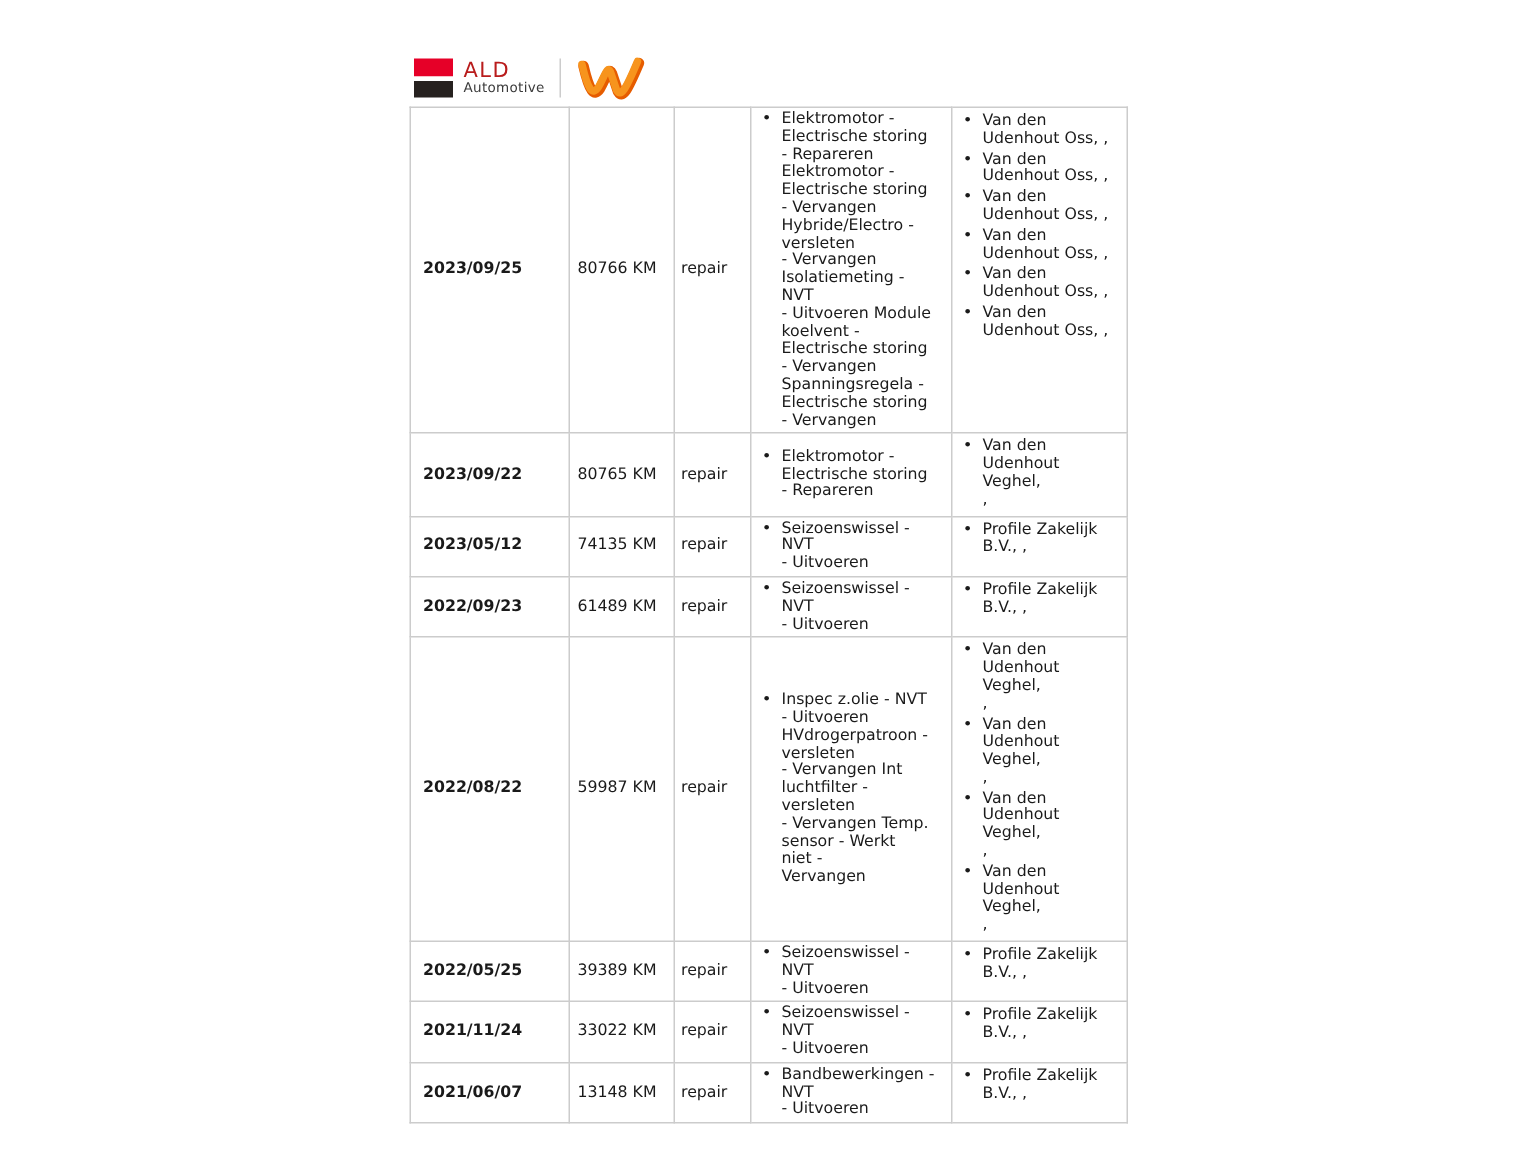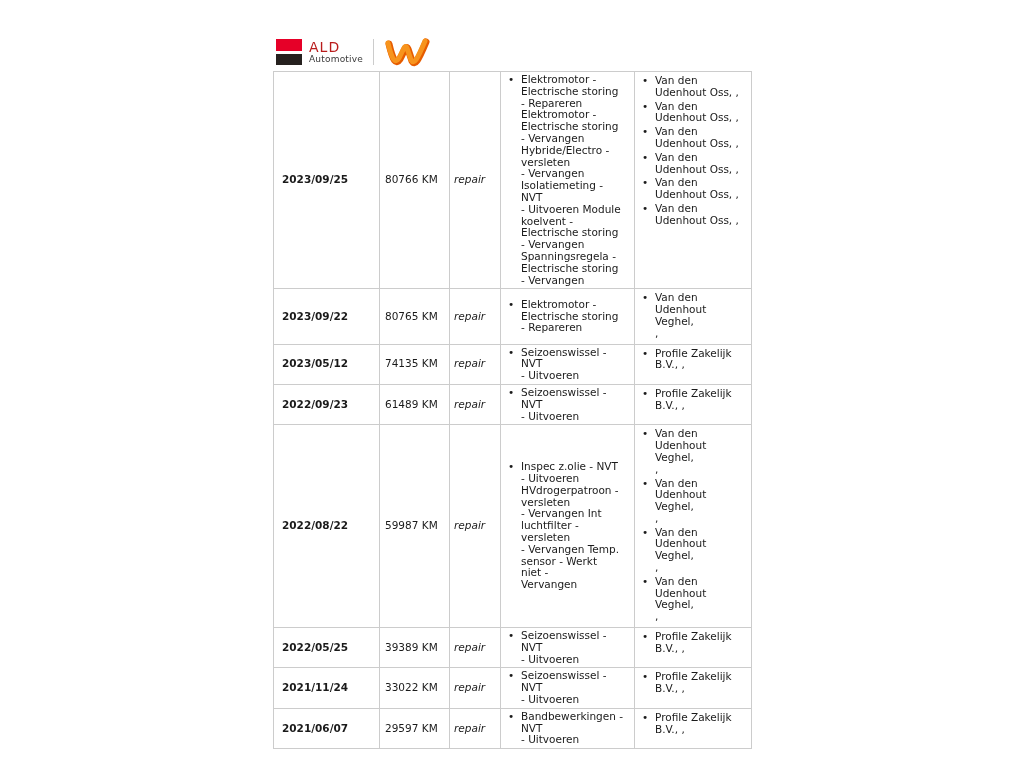--- a/index.html
+++ b/index.html
@@ -18,21 +18,21 @@
   .ald-sub { font-size:9px; color:#3a3a3a; letter-spacing:0.2px; }
   .logo-divider { width:1px; height:26px; background:#cccccc; margin:0 11px 0 10px; }
   .partner-logo { width:46px; height:30px; flex:none; }
 
   
   table.history { border-collapse:collapse; table-layout:fixed; width:478px;
                   font-size:10.5px; line-height:11.8px; }
   td { border:1px solid #cccccc; vertical-align:middle; padding:2px 0; }
   td.c-date { padding-left:8px;font-weight:bold; }
   td.c-km   { padding-left:5px; }
-  td.c-type { padding-left:4px;font-style:italic; }
+  td.c-type { padding-left:4px; }
   td.c-desc { padding:2px 4px 2px 0; }
   td.c-loc  { vertical-align:top; padding:3px 3px 2px 0; }
   .bullet-row { display:flex; align-items:flex-start; }
   .bullet { flex:0 0 20px; padding-left:7px; }
   .wrap-text { flex:1; white-space:pre-line; }
   .loc-item { display:flex; align-items:flex-start; margin-bottom:2px; }
 </style>
 </head>
 <body>
 
@@ -281,21 +281,21 @@
               <div class="loc-item">
     <span class="bullet">•</span>
     <div class="wrap-text">Profile Zakelijk
 B.V., ,</div>
   </div>
             </div>
           </td>
   </tr>
         <tr>
     <td class="c-date"><span>2021/06/07</span></td>
-    <td class="c-km"><span>29597 KM</span></td>
+    <td class="c-km"><span>13148 KM</span></td>
     <td class="c-type"><span>repair</span></td>
     <td class="c-desc">
       <div class="bullet-row">
         <span class="bullet">•</span>
         <div class="wrap-text">Bandbewerkingen -
 NVT
 - Uitvoeren</div>
       </div>
     </td>
     <td class="c-loc">

